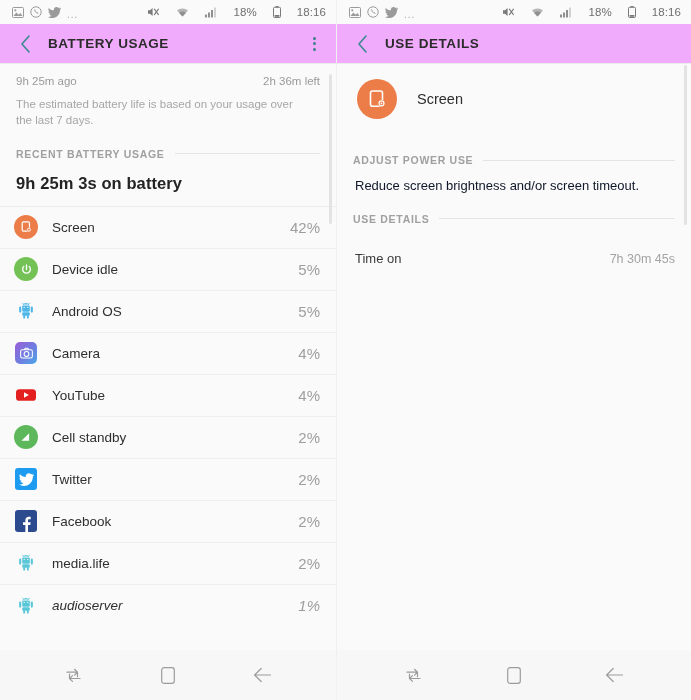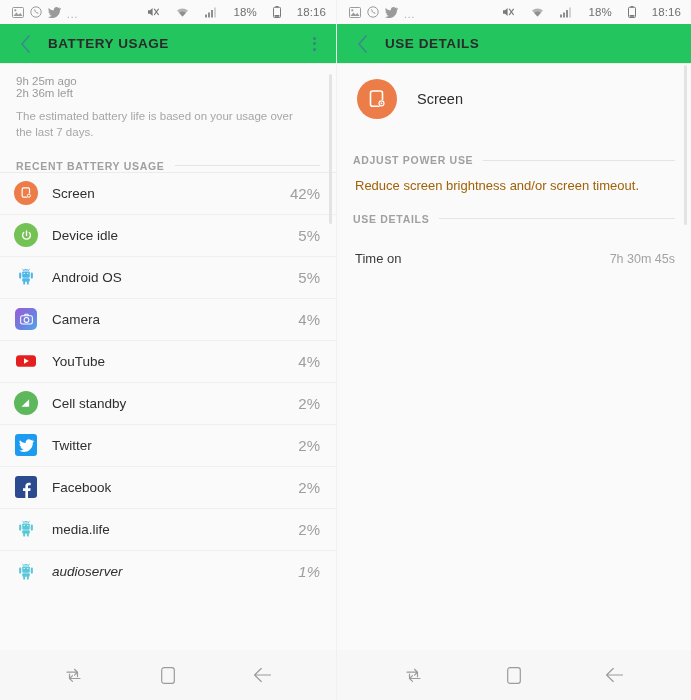--- a/index.html
+++ b/index.html
@@ -24,21 +24,21 @@
   }
   .sb-left { display: flex; align-items: center; gap: 6px; }
   .sb-right { margin-left: auto; display: flex; align-items: center; gap: 16px; }
   .sb-ellipsis { letter-spacing: 1px; font-size: 10px; color: #a8a8a8; position: relative; top: 2px; }
   .sb-text { font-size: 11.5px; color: #6f6f6f; letter-spacing: .1px; }
   .sb-ico { display: block; }
 
   
   .appbar {
     flex: 0 0 40px; height: 40px;
-    background: #22c55e;
+    background: #f0abfc;
     display: flex; align-items: center;
     padding: 0 12px 0 14px;
     border-bottom: 1px solid #ececec;
   }
   .back-btn {
     width: 22px; height: 24px;
     display: flex; align-items: center; justify-content: center;
     cursor: pointer;
   }
   .appbar-title {
@@ -50,21 +50,21 @@
     margin-left: auto; width: 20px; height: 26px;
     display: flex; flex-direction: column; align-items: center;
     justify-content: center; gap: 2.5px; cursor: pointer;
   }
   .overflow-btn i { width: 3px; height: 3px; border-radius: 50%; background: #3d7f86; display: block; }
 
   
   .body { flex: 1 1 auto; position: relative; overflow: hidden; background: #fafafa; }
 
   .summary { padding: 11px 16px 0 16px; }
-  .summary-row { display: flex; justify-content: space-between; font-size: 11.5px; color: #9a9a9a; flex-direction: column; }
+  .summary-row { display: flex; justify-content: space-between; font-size: 11.5px; color: #9a9a9a; }
   .summary-note { margin-top: 9px; font-size: 11.5px; color: #a6a6a6; line-height: 1.42; max-width: 290px; }
 
   .section-head {
     display: flex; align-items: center; gap: 10px;
     padding: 0 16px; margin-top: 19px;
   }
   .section-head .lbl {
     font-size: 10.5px; font-weight: bold;
     letter-spacing: .7px; color: #a0a0a0; white-space: nowrap;
   }
@@ -92,21 +92,21 @@
   .sq   { width: 22px; height: 22px; border-radius: 5px; display: flex; align-items: center; justify-content: center; margin: 1px; }
 
   
   .app-head { display: flex; align-items: center; padding: 15px 16px 16px 20px; }
   .app-head .big-ic {
     width: 40px; height: 40px; border-radius: 50%;
     background: #ec7d48; display: flex; align-items: center; justify-content: center;
     flex: 0 0 40px;
   }
   .app-head .big-nm { margin-left: 20px; font-size: 14.5px; color: #2d2d2d; }
-  .para { padding: 11px 16px 0 18px; font-size: 13px; color: #a16207; line-height: 1.45; }
+  .para { padding: 11px 16px 0 18px; font-size: 13px; color: #0f172a; line-height: 1.45; }
   .kv { padding: 0 16px 0 18px; margin-top: 24px; }
   .kv-row { display: flex; justify-content: space-between; align-items: baseline; padding: 2px 0 3px 0; }
   .kv-row .k { font-size: 13px; color: #3a3a3a; }
   .kv-row .v { font-size: 12.5px; color: #a3a3a3; }
   .detail-head { margin-top: 17px; }
 
   
   .scrollbar {
     position: absolute; right: 4px; width: 3px;
     border-radius: 2px; background: #e3e3e3;
@@ -189,20 +189,21 @@
           <span>2h 36m left</span>
         </div>
         <div class="summary-note">The estimated battery life is based on your usage over the last 7 days.</div>
       </div>
 
       <div class="section-head">
         <span class="lbl">RECENT BATTERY USAGE</span>
         <span class="rule"></span>
       </div>
 
+      <div class="big-stat">9h 25m 3s on battery</div>
 
       <div class="list" id="usage-list">
           <div class="row">
             <span class="ic">
               <span class="circ" style="background:#ec7d48">
                 <svg width="14" height="14" viewBox="0 0 22 22">
                   <rect x="5" y="3" width="11.5" height="14.5" rx="2" fill="none" stroke="#fff" stroke-width="1.9"></rect>
                   <circle cx="15.6" cy="15.2" r="3.8" fill="#ec7d48"></circle>
                   <circle cx="15.6" cy="15.2" r="2.4" fill="none" stroke="#fff" stroke-width="1.5"></circle>
                 </svg>

